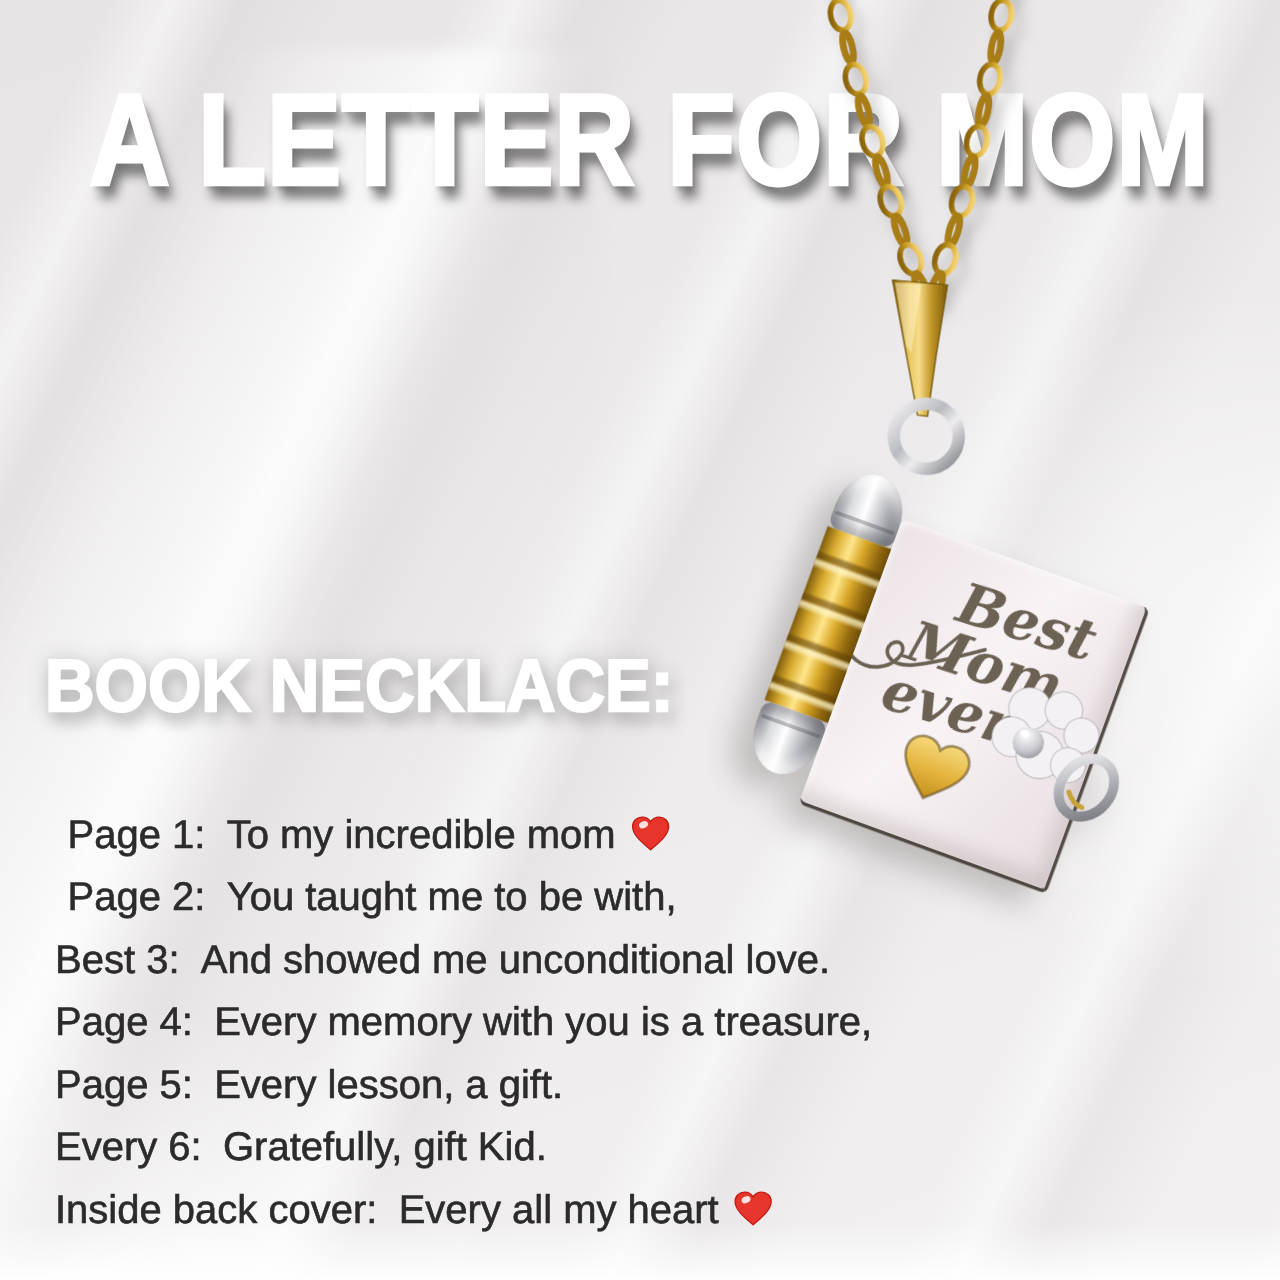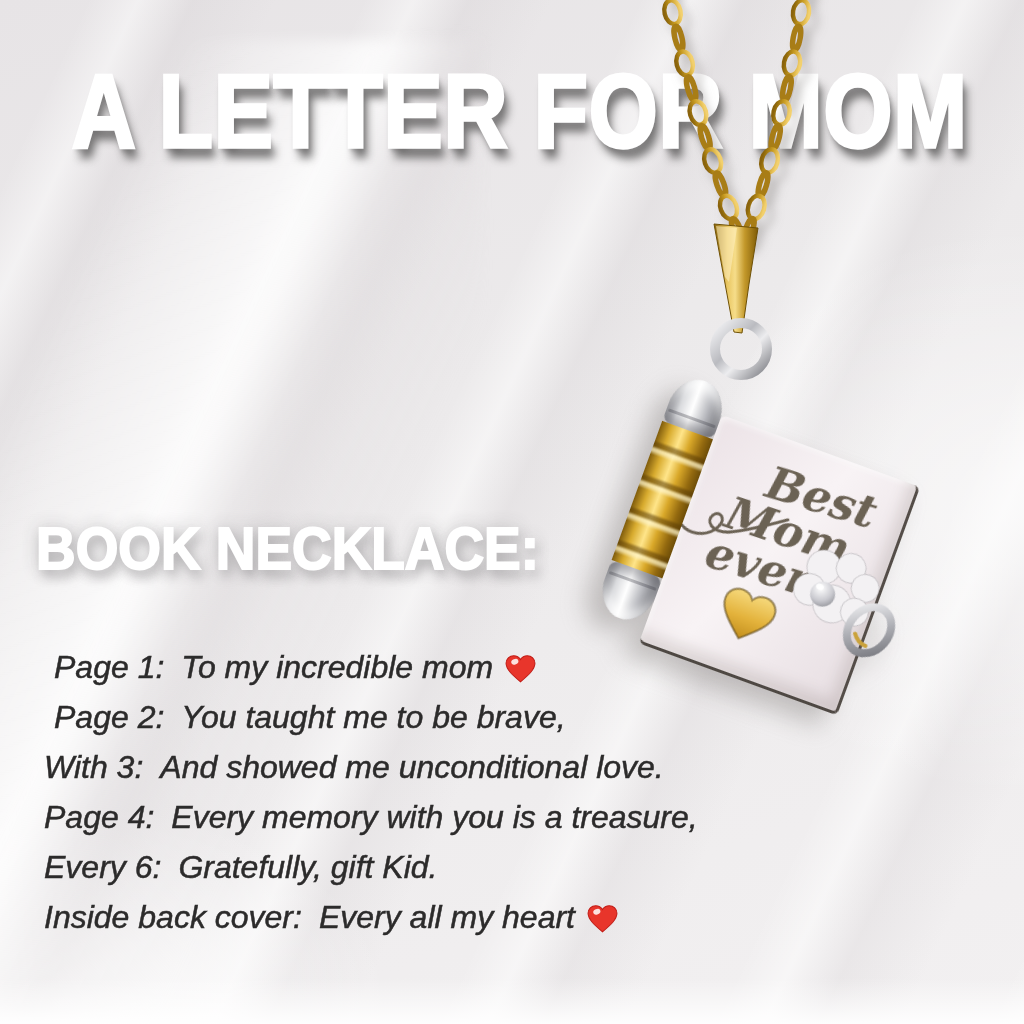--- a/index.html
+++ b/index.html
@@ -86,23 +86,23 @@
     position:absolute;left:36px;top:520px;margin:0;
     font-size:59px;font-weight:900;line-height:1;color:#ffffff;
     transform:scaleX(.93);transform-origin:left center;
     -webkit-text-stroke:2px #ffffff;
     text-shadow:0 0 18px rgba(188,186,188,.95), 4px 7px 12px rgba(150,148,150,.8), 0 0 2px #fff;
     z-index:6;white-space:nowrap;
   }
   
   .pages{position:absolute;left:44px;top:651px;z-index:6;}
   .page-line{
-    display:flex;align-items:flex-end;height:33px;margin-bottom:17px;
+    display:flex;align-items:flex-start;height:33px;margin-bottom:17px;
     font-size:32px;line-height:33px;color:#2c2b2b;
-    -webkit-text-stroke:.5px #2c2b2b;white-space:nowrap;font-style:italic;
+    -webkit-text-stroke:.5px #2c2b2b;white-space:nowrap;
   }
   .page-line:nth-child(1),.page-line:nth-child(2){margin-left:10px;}
   .page-label{margin-right:17px;}
   .page-line:last-child .page-label{}
   .heart-icon{display:inline-block;width:33px;height:31px;margin-left:11px;}
   .heart-icon svg{display:block;width:100%;height:100%;}
 </style>
 </head>
 <body>
 
@@ -229,33 +229,37 @@
         <span class="heart-icon">
           <svg viewBox="0 0 32 30">
         <path d="M16 28 C8.5 21.5 2 16 2 10 C2 5.6 5.4 2.6 9.4 2.6 C12 2.6 14.6 4 16 6.3 C17.4 4 20 2.6 22.6 2.6 C26.6 2.6 30 5.6 30 10 C30 16 23.5 21.5 16 28 Z" fill="#e8352b" stroke="#c01a14" stroke-width="1"></path>
         <ellipse cx="10.5" cy="8.5" rx="3.6" ry="2.6" transform="rotate(-25 10.5 8.5)" fill="rgba(255,255,255,.85)"></ellipse>
       </svg>
         </span>
     </div>
 
     <div class="page-line">
       <span class="page-label">Page 2:</span>
-        <span class="page-text">You taught me to be brave,</span>
-    </div>
-
-    <div class="page-line">
-      <span class="page-label">With 3:</span>
+        <span class="page-text">You taught me to be with,</span>
+    </div>
+
+    <div class="page-line">
+      <span class="page-label">Best 3:</span>
         <span class="page-text">And showed me unconditional love.</span>
     </div>
 
     <div class="page-line">
       <span class="page-label">Page 4:</span>
         <span class="page-text">Every memory with you is a treasure,</span>
     </div>
 
+    <div class="page-line">
+      <span class="page-label">Page 5:</span>
+        <span class="page-text">Every lesson, a gift.</span>
+    </div>
 
     <div class="page-line">
       <span class="page-label">Every 6:</span>
         <span class="page-text">Gratefully, gift Kid.</span>
     </div>
 
     <div class="page-line">
       <span class="page-label">Inside back cover:</span>
         <span class="page-text">Every all my heart</span>
         <span class="heart-icon">

